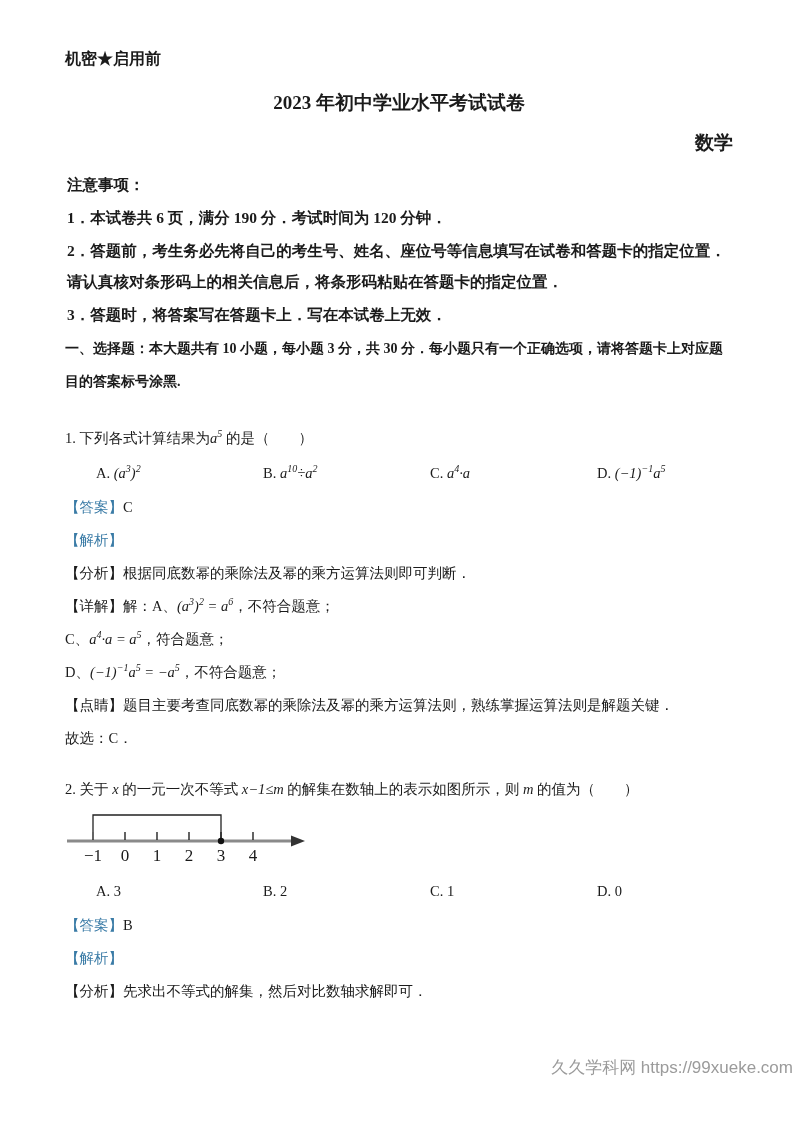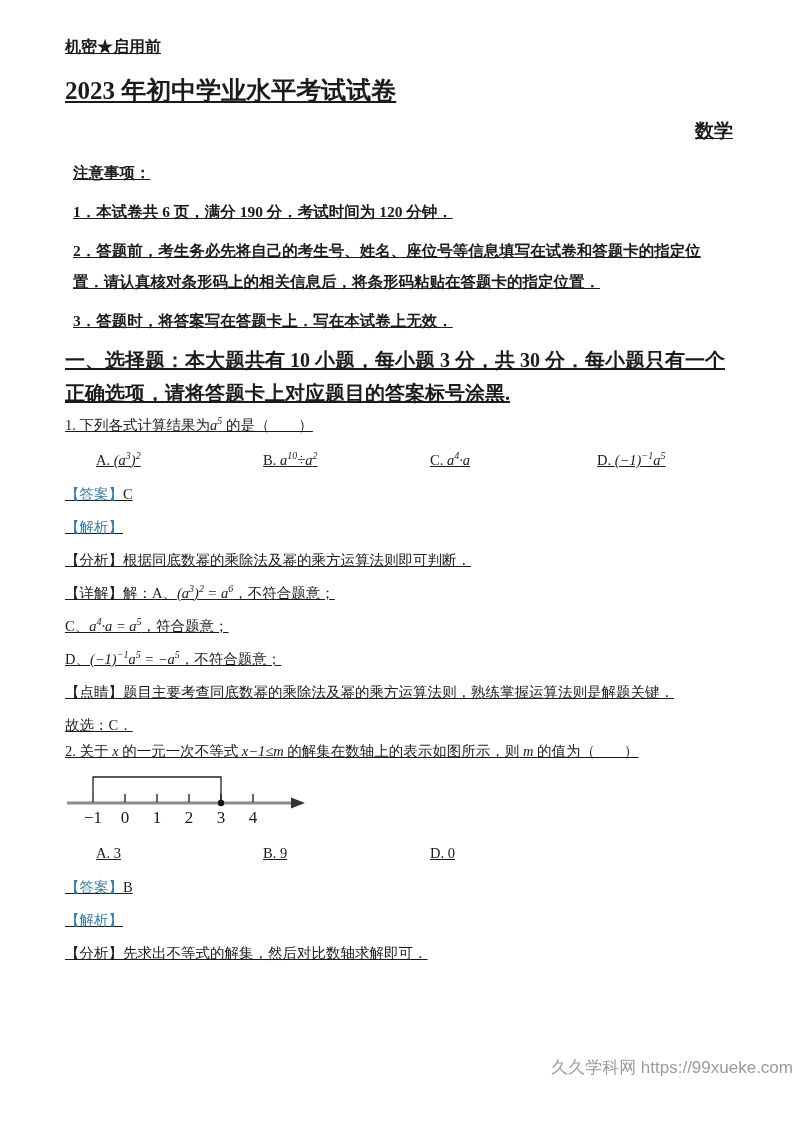--- a/index.html
+++ b/index.html
@@ -1,35 +1,34 @@
 <!DOCTYPE html>
 <html style="--label-blue: #3a7ba6; --watermark-gray: #9b9b9b;"><head>
 <meta charset="utf-8">
 <style>
   html,body{margin:0;padding:0;background:#ffffff;}
   .page{
     position:relative;
     width:793px;height:1122px;
     box-sizing:border-box;
-    padding:36px 60px 0 65px;
+    padding:48px 60px 0 65px;
     background:#ffffff;
     overflow:hidden;
     font-family:"Liberation Serif","DejaVu Serif",serif;
     color:#1b1b1b;
-    text-decoration:underline;
   }
   .security{font-weight:700;font-size:16px;line-height:22px;}
-  .title{margin:20px 0 0;font-size:25px;font-weight:700;line-height:26px;}
+  .title{margin:20px 0 0;text-align:center;font-size:19px;font-weight:700;line-height:26px;}
   .subject{margin:14px 0 0;text-align:right;font-size:19px;font-weight:700;line-height:26px;}
   .notice{margin-top:13px;font-weight:700;font-size:15.5px;line-height:31px;}
-  .notice div{margin:8px;}
-  .section-heading{font-weight:700;font-size:20px;line-height:33px;margin-top:2px;}
+  .notice div{margin:2px;}
+  .section-heading{font-weight:700;font-size:14px;line-height:33px;margin-top:2px;}
   .qa{font-size:14.5px;}
   .line{margin-top:11px;line-height:22px;}
-  .q-prompt{margin-top:4px;white-space:nowrap;}
+  .q-prompt{margin-top:29px;white-space:nowrap;}
   .options{display:flex;margin-top:12px;line-height:24px;margin-left:31px;}
   .options .opt{width:167px;flex:0 0 auto;}
   .options .opt:last-child{width:auto;}
   .figure{margin-top:5px;height:62px;}
   .seg-math{font-style:italic;}
   sup.seg-sup{font-style:italic;font-size:10px;line-height:0;}
   .seg-blue{color:var(--label-blue,#3a7ba6);}
   .watermark{
     position:absolute;left:0;top:1056px;width:100%;
     text-align:right;
@@ -95,21 +94,22 @@
           <text x="156" y="56" text-anchor="middle" font-size="17" fill="#1a1a1a" font-family="&quot;Liberation Serif&quot;,&quot;DejaVu Serif&quot;,serif">3</text>
           <line x1="188" y1="27" x2="188" y2="35" stroke="#222222" stroke-width="1.4"></line>
           <text x="188" y="56" text-anchor="middle" font-size="17" fill="#1a1a1a" font-family="&quot;Liberation Serif&quot;,&quot;DejaVu Serif&quot;,serif">4</text>
           <polyline points="28,27 28,10 156,10 156,36" fill="none" stroke="#222" stroke-width="1.3"></polyline>
           <circle cx="156" cy="36" r="3.2" fill="#111"></circle>
         </svg>
     </div>
 
     <div class="options">
       <div class="opt"><span class="seg-text">A. 3</span></div>
-      <div class="opt"><span class="seg-text">B. 9</span></div>
+      <div class="opt"><span class="seg-text">B. 2</span></div>
+      <div class="opt"><span class="seg-text">C. 1</span></div>
       <div class="opt"><span class="seg-text">D. 0</span></div>
     </div>
 
     <div class="line"><span class="seg-blue">【答案】</span><span class="seg-text">B</span></div>
     <div class="line"><span class="seg-blue">【解析】</span></div>
     <div class="line"><span class="seg-text">【分析】先求出不等式的解集，然后对比数轴求解即可．</span></div>
 
   </div>
 
   <div class="watermark">久久学科网 https://99xueke.com</div>

